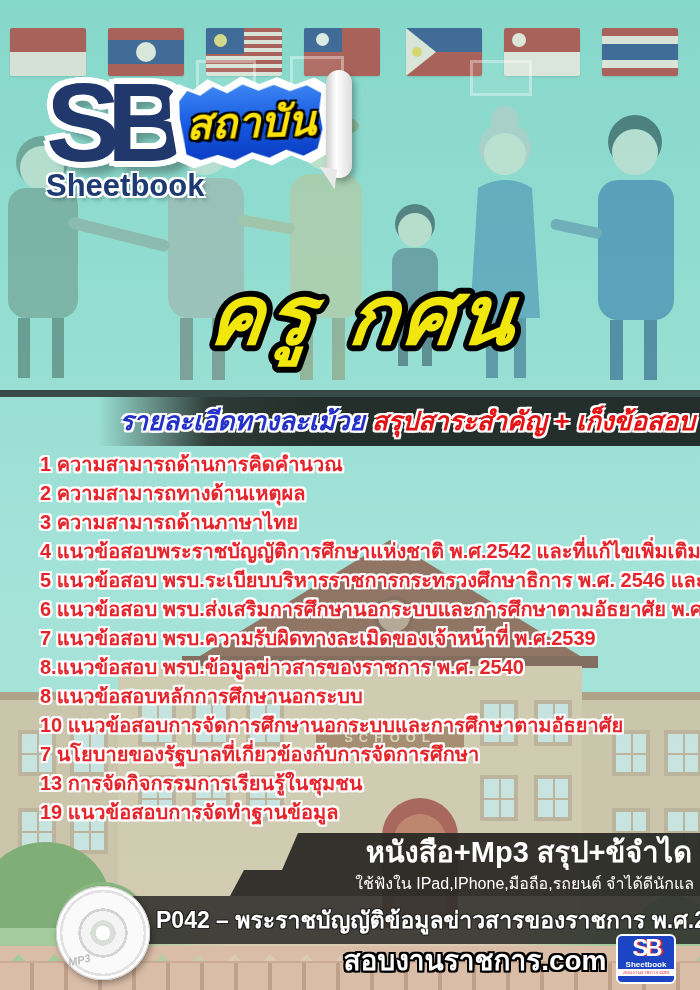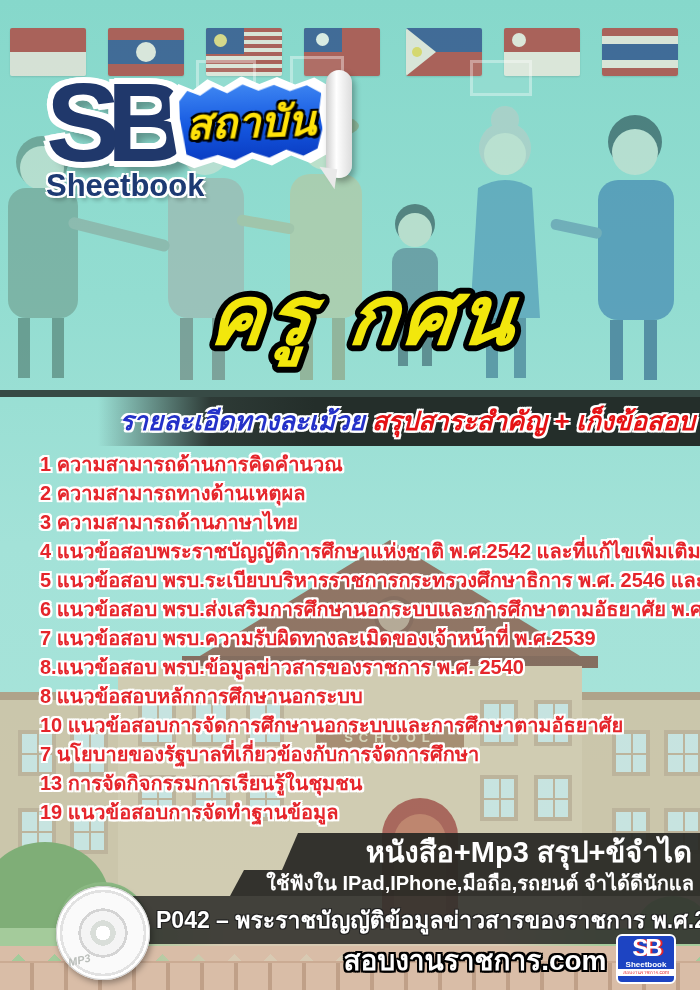--- a/index.html
+++ b/index.html
@@ -112,21 +112,21 @@
      border-top:2px solid #cbab93;}
 
   
   .mp3-bar1{position:absolute;left:282px;top:833px;width:418px;height:37px;background:rgba(40,40,36,.94);
      clip-path:polygon(16px 0,100% 0,100% 100%,0 100%);z-index:6;
      display:flex;align-items:center;justify-content:flex-end;padding-right:8px;box-sizing:border-box;}
   .mp3-bar1 span{font-size:29px;font-weight:bold;color:#fff;white-space:nowrap;}
   .mp3-bar2{position:absolute;left:230px;top:870px;width:470px;height:26px;background:rgba(40,40,36,.94);
      clip-path:polygon(14px 0,100% 0,100% 100%,0 100%);z-index:6;
      display:flex;align-items:center;justify-content:flex-end;padding-right:6px;box-sizing:border-box;}
-  .mp3-bar2 span{font-size:20px;font-weight:bold;color:#fff;white-space:nowrap;}
+  .mp3-bar2 span{font-size:16px;font-weight:normal;color:#fff;white-space:nowrap;}
   .p042-bar{position:absolute;left:86px;top:896px;width:614px;height:48px;background:rgba(45,45,42,.88);
      border-radius:26px 0 0 26px;z-index:6;display:flex;align-items:center;}
   .p042-bar span{margin-left:70px;font-size:23px;font-weight:bold;color:#fff;white-space:nowrap;
      text-shadow:-1px -1px 0 #222,1px -1px 0 #222,-1px 1px 0 #222,1px 1px 0 #222;}
   .cd{position:absolute;left:56px;top:886px;width:94px;height:94px;border-radius:50%;z-index:7;
      background:radial-gradient(circle,#ffffff 0 11%,#d9ded9 11% 19%,#f4f4f4 19% 33%,#d4d4d4 33% 37%,
                 #fafafa 37% 61%,#e2e2e2 61% 65%,#ffffff 65% 100%);
      box-shadow:2px 3px 6px rgba(0,0,0,.35),inset 0 0 0 1px #cfcfcf;}
   .cd-label{position:absolute;left:12px;top:68px;font-size:11px;font-weight:bold;font-style:italic;
      color:#b9bdb9;transform:rotate(-14deg);}

